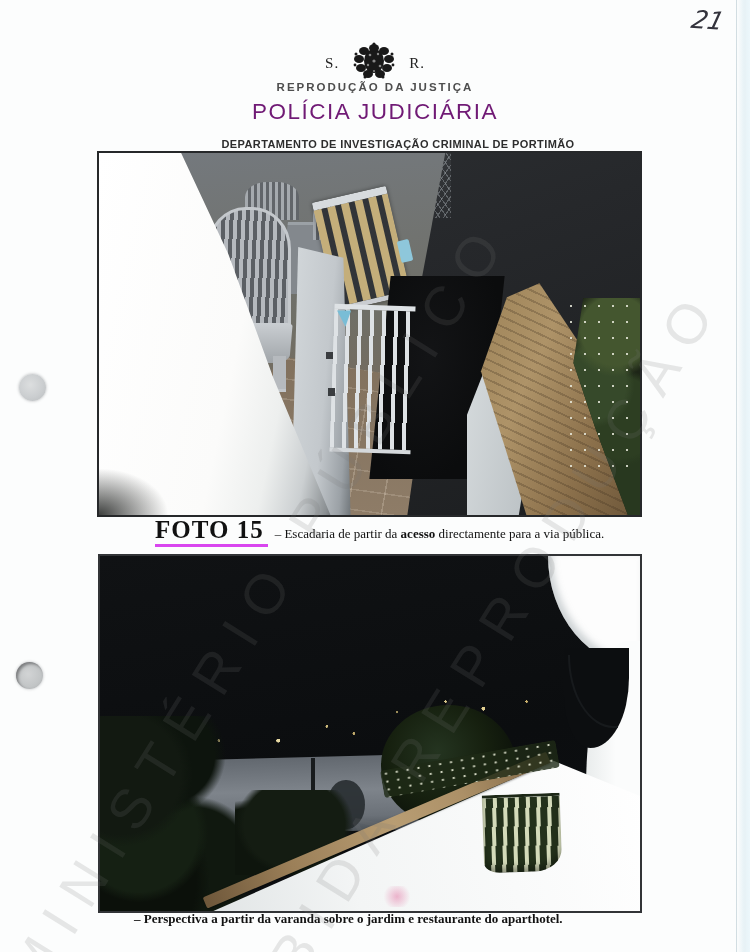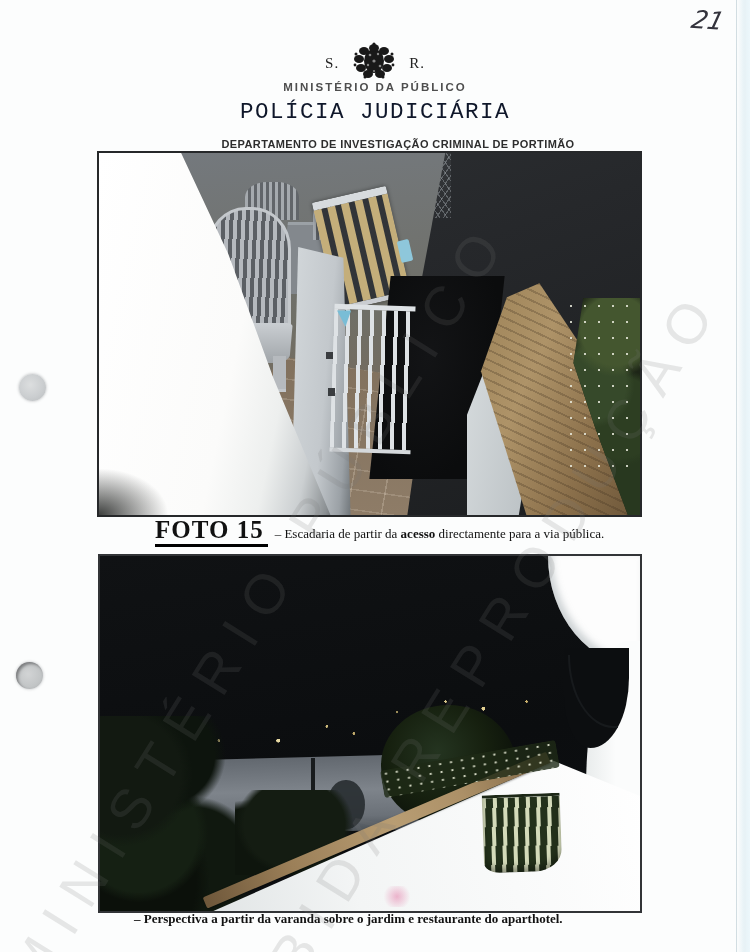--- a/index.html
+++ b/index.html
@@ -16,22 +16,22 @@
   .hole1{left:19px;top:374px;background:radial-gradient(circle at 42% 40%,#dcdedf 0%,#cbced0 55%,#b9bcbe 100%);
         box-shadow:0 0 3px rgba(170,173,175,.9);}
   .hole2{left:16px;top:662px;background:radial-gradient(circle at 45% 45%,#d2d4d5 0%,#c2c5c6 60%,#aeb1b3 100%);
         box-shadow:inset 2px 2px 3px rgba(110,112,114,.85), 0 0 3px rgba(170,173,175,.8);}
   
   .hdr{left:0;top:0;width:100%;text-align:center;}
   .sr-row{position:absolute;top:42px;left:0;width:100%;display:flex;justify-content:center;align-items:center;gap:13px;}
   .sr{font-size:15px;color:#222;letter-spacing:1px;}
   .ministry{position:absolute;top:81px;left:0;width:100%;font-family:"Liberation Sans",sans-serif;
         font-size:11.5px;font-weight:600;letter-spacing:2px;color:#4e4e4e;}
-  .pj-title{position:absolute;top:99px;left:0;width:100%;font-family:Liberation Mono, monospace;
-        font-size:22.5px;letter-spacing:1.5px;color:#0f172a;}
+  .pj-title{position:absolute;top:99px;left:0;width:100%;font-family:Liberation Sans, sans-serif;
+        font-size:22.5px;letter-spacing:1.5px;color:#701a75;}
   .dept{position:absolute;top:138px;left:0;width:100%;font-family:"Liberation Sans",sans-serif;
         font-size:11px;font-weight:bold;letter-spacing:.4px;color:#2d2d2d;padding-left:23px;}
   
   .ph{position:absolute;overflow:hidden;border:2px solid #26282a;background:#0e0f10;box-sizing:border-box;}
   .ph1{left:97px;top:151px;width:545px;height:366px;}
   .ph2{left:98px;top:554px;width:544px;height:359px;border-color:#323437;}
   
   .p1-bg{inset:0;background:linear-gradient(160deg,#2d3033 0%,#26282b 40%,#1c1e20 100%);}
   .p1-glow{left:57%;top:0;width:6%;height:5%;background:radial-gradient(ellipse,rgba(206,224,128,.95),rgba(206,224,128,0) 70%);}
   .p1-mesh{left:40%;top:0;width:25%;height:18%;
@@ -138,21 +138,21 @@
         border-top:3px solid #1d2817;box-sizing:border-box;
         border-radius:0 0 35% 20% / 0 0 28% 14%;box-shadow:inset 0 -5px 7px rgba(0,0,0,.35);
         background:repeating-linear-gradient(93deg,#d4dbba 0 4px,#23311b 4px 11px);}
   .p2-pink{left:52%;top:93%;width:6%;height:6%;
         background:radial-gradient(circle,rgba(226,112,160,.5),rgba(226,112,160,0) 70%);}
   
   .cap{position:absolute;display:flex;align-items:baseline;white-space:nowrap;color:#111;}
   .cap1{left:155px;top:517px;}
   .cap2{left:127px;top:911px;}
   .foto-label{font-size:25px;font-weight:bold;letter-spacing:1px;
-        border-bottom:3px solid #000000;padding:0 4px 1px 0;line-height:1.05;}
+        border-bottom:3px solid #d946ef;padding:0 4px 1px 0;line-height:1.05;}
   .cap-text{font-size:13px;margin-left:7px;}
   .cap-bold{font-weight:bold;}
   .cap2 .cap-text{font-weight:bold;font-size:13px;}
   
   .wm{left:-100px;top:340px;width:900px;height:640px;display:flex;flex-direction:column;gap:150px;
         align-items:center;justify-content:center;transform:rotate(-58deg);pointer-events:none;
         font-family:"Liberation Sans",sans-serif;font-size:56px;letter-spacing:17px;
         color:rgba(120,120,120,0.17);white-space:nowrap;}
 </style>
 </head>
@@ -189,21 +189,21 @@
               <circle cx="26" cy="12" r="1.2"></circle>
               <circle cx="22" cy="19" r="1.6"></circle>
             <circle cx="16" cy="23" r="1.2"></circle>
               <circle cx="28" cy="24" r="1.3"></circle>
               <circle cx="22" cy="29" r="1.1"></circle>
           </g>
         </svg>
       </span>
       <span class="sr">R.</span>
     </div>
-    <div class="ministry">MINISTÉRIO DA PÚBLICO</div>
+    <div class="ministry">REPRODUÇÃO DA JUSTIÇA</div>
     <div class="pj-title">POLÍCIA JUDICIÁRIA</div>
     <div class="dept">DEPARTAMENTO DE INVESTIGAÇÃO CRIMINAL DE PORTIMÃO</div>
   </div>
 
   <div class="ph ph1">
     <div class="ly p1-bg"></div>
     <div class="ly p1-glow"></div>
     <div class="ly p1-mesh"></div>
     <div class="ly p1-terrace"></div>
     <div class="ly p1-floor"></div>

